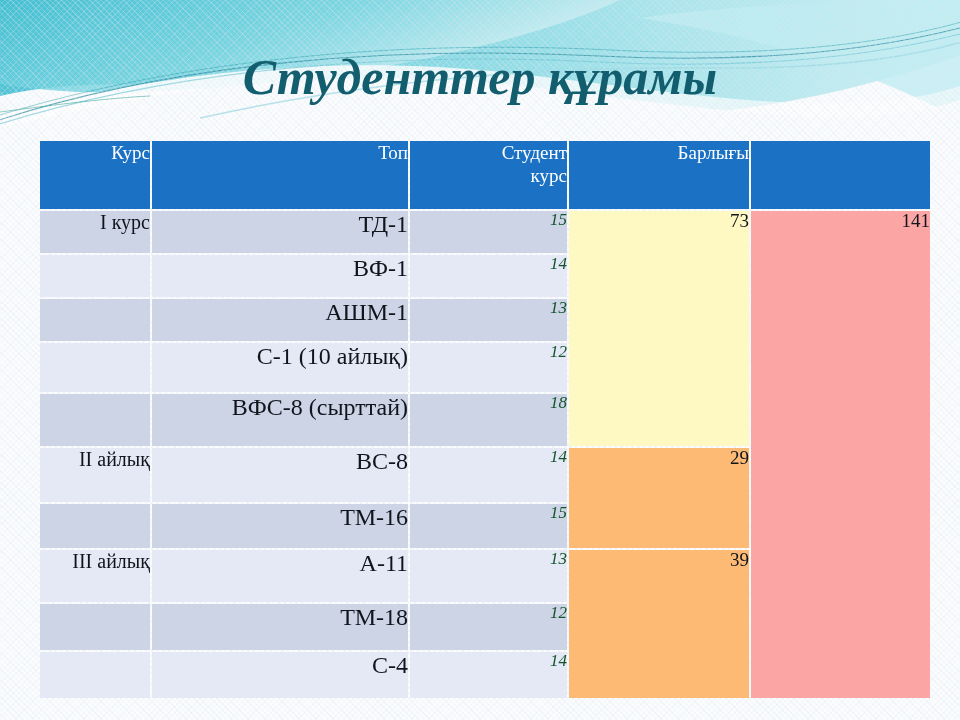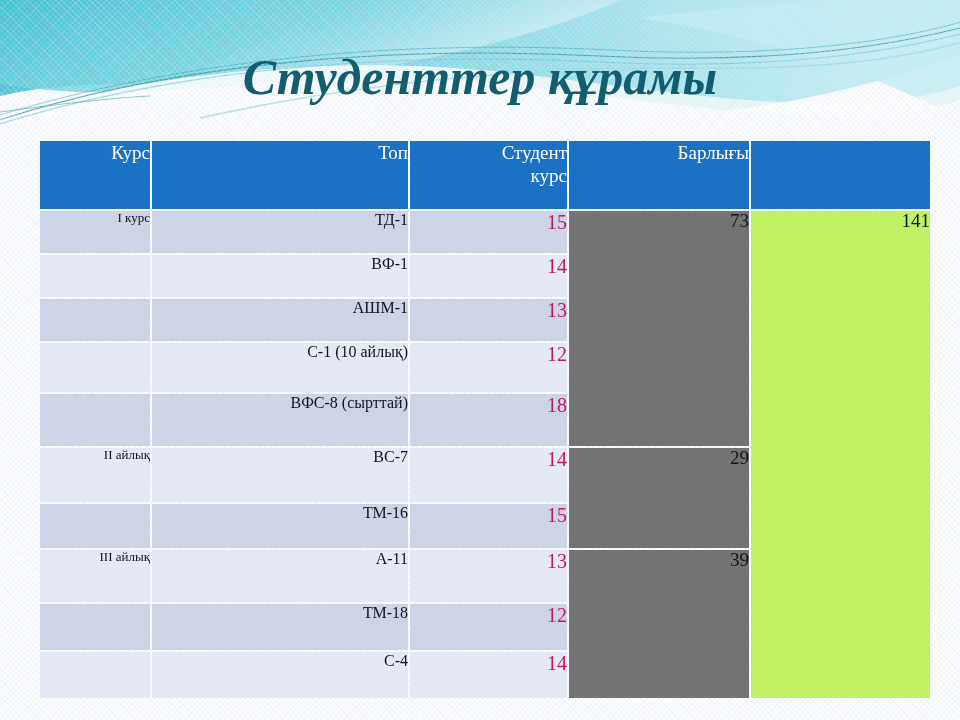--- a/index.html
+++ b/index.html
@@ -77,61 +77,62 @@
     color: #ffffff;
     font-weight: bold;
     font-size: 19px;
     text-align: left;
     padding: 10px 0 0 10px;
     height: 68px;
     line-height: 1.22;
     vertical-align: top;
   }
   td.course {
-    font-size: 13px;
+    font-size: 20px;
     color: #10151c;
     text-align: left;
     padding: 8px 0 0 10px;
     line-height: 1.1;
   }
   td.grp {
-    font-size: 16px;
+    font-size: 24px;
     color: #10151c;
     text-align: left;
     padding: 9px 0 0 14px;
     line-height: 1.1;
   }
   td.cnt {
-    font-size: 20px;
-    color: #be185d;
+    font-size: 17px;
+    color: #14532d;
     text-align: center;
     padding: 13px 22px 0 0;
     line-height: 1.1;
+    font-style: italic;
   }
   td.sub {
     font-size: 19px;
     color: #10151c;
     text-align: center;
     padding: 12px 0 0 0;
     line-height: 1.1;
   }
   td.total {
     font-size: 19px;
     color: #10151c;
     text-align: center;
     vertical-align: middle;
     line-height: 1.1;
   }
 
   
   .band-dark { background: #ccd4e6; }
   .band-light { background: #e5e9f5; }
-  .band-total { background: #bef264; }
-  .band-sub-dark { background: #737373; }
-  .band-sub-light { background: #737373; }
+  .band-total { background: #fca5a5; }
+  .band-sub-dark { background: #fef9c3; }
+  .band-sub-light { background: #fdba74; }
 </style>
 </head>
 <body>
 
 <svg id="slide-bg" viewBox="0 0 960 720" preserveAspectRatio="none">
   <defs>
     <linearGradient id="gTop" x1="0" y1="0" x2="1" y2="0">
       <stop offset="0%" stop-color="#4fc3d4"></stop>
       <stop offset="35%" stop-color="#78d5e0"></stop>
       <stop offset="70%" stop-color="#a9e5ec"></stop>
@@ -234,21 +235,21 @@
       </tr>
 
       <tr style="height:52px">
         <td class="course band-dark"></td>
         <td class="grp band-dark">ВФС-8 (сырттай)</td>
         <td class="cnt band-dark">18</td>
       </tr>
 
       <tr style="height:54px">
         <td class="course band-light">II айлық</td>
-        <td class="grp band-light">ВС-7</td>
+        <td class="grp band-light">ВС-8</td>
         <td class="cnt band-light">14</td>
         <td class="sub band-sub-light" rowspan="2">29</td>
       </tr>
 
       <tr style="height:44px">
         <td class="course band-dark"></td>
         <td class="grp band-dark">ТМ-16</td>
         <td class="cnt band-dark">15</td>
       </tr>
 

